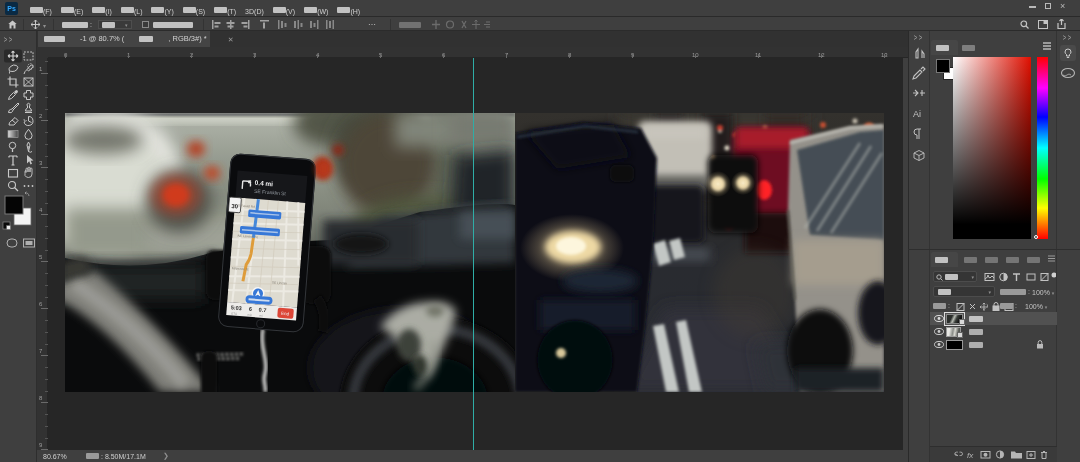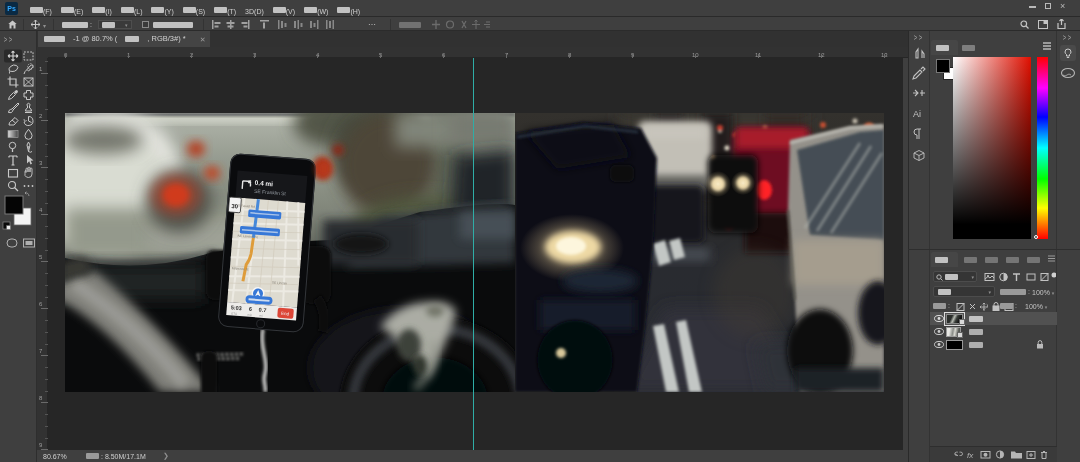--- a/index.html
+++ b/index.html
@@ -219,21 +219,21 @@
 <rect x="3" y="191" width="7" height="7" fill="#0a0a0a" stroke="#888" stroke-width="0.7"></rect>
 <rect x="6.5" y="194.5" width="4" height="4" fill="#ececec" stroke="#555" stroke-width="0.5"></rect>
 <rect x="7" y="208" width="10" height="8" rx="4" fill="none" stroke="#b0b0b0" stroke-width="1"></rect>
 <rect x="23.5" y="208" width="11" height="8" fill="none" stroke="#b0b0b0" stroke-width="1"></rect>
         <rect x="25.5" y="210" width="7" height="4" fill="#b0b0b0"></rect>
 </svg>
   </div>
 
   <div class="abs" style="left:37px;top:31px;width:871px;height:16px;background:#313131;"></div>
   <div class="abs" style="left:38px;top:31px;width:172px;height:16px;background:#444444;"></div>
-  <div id="tabtxt" class="abs fx" style="left:44px;top:33px;height:12px;white-space:nowrap;gap:8px;">
+  <div id="tabtxt" class="abs fx" style="left:44px;top:33px;height:12px;white-space:nowrap;gap:15px;">
     <span class="sm" style="width:21px;height:6px;"></span>
       <span class="txt" style="font-size:7.5px;color:#d2d2d2;">-1 @ 80.7% (</span>
       <span class="sm" style="width:14px;height:6px;"></span>
       <span class="txt" style="font-size:7.5px;color:#d2d2d2;">, RGB/3#) *</span>
     <span class="txt" style="font-size:7px;color:#9a9a9a;margin-left:6px;">✕</span>
   </div>
 
   <div id="hruler" class="abs" style="left:37px;top:47px;width:871px;height:11px;background:#323232;border-bottom:1px solid #262626;
        background-image:repeating-linear-gradient(to right, #4d4d4d 0 1px, transparent 1px 63px);background-position:28px 0;background-size:100% 4px;background-repeat:repeat-x;background-position-y:7px;">
     <svg width="871" height="11" viewBox="0 0 871 11">

